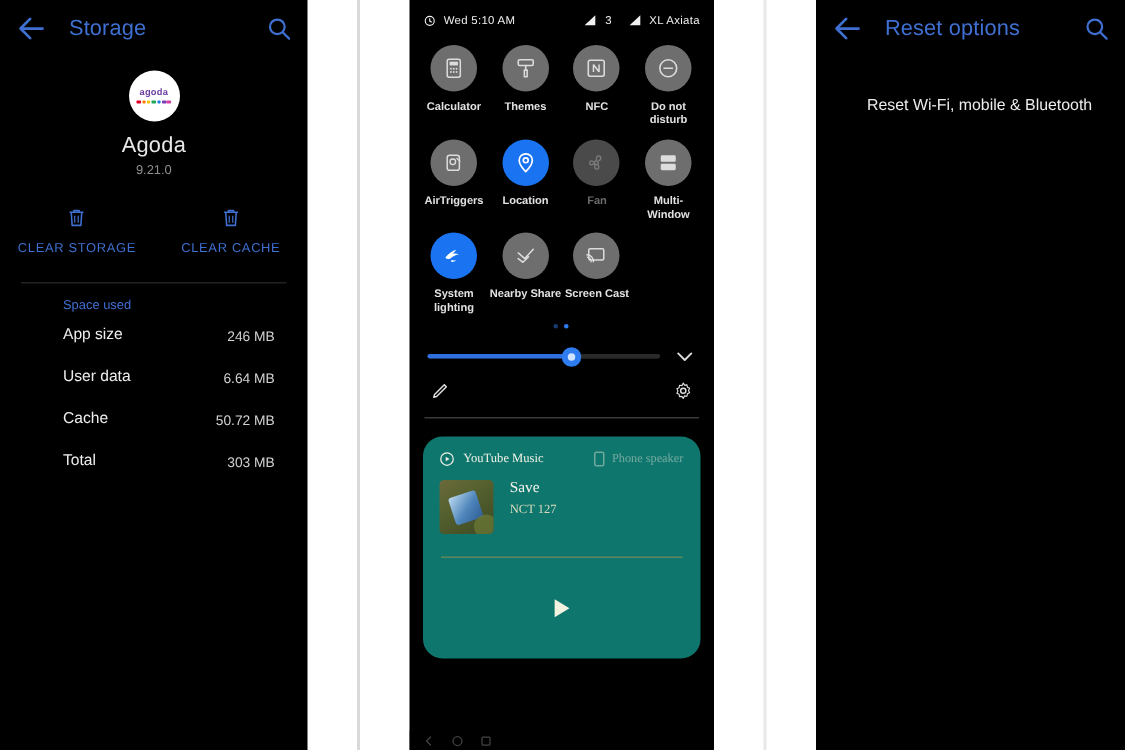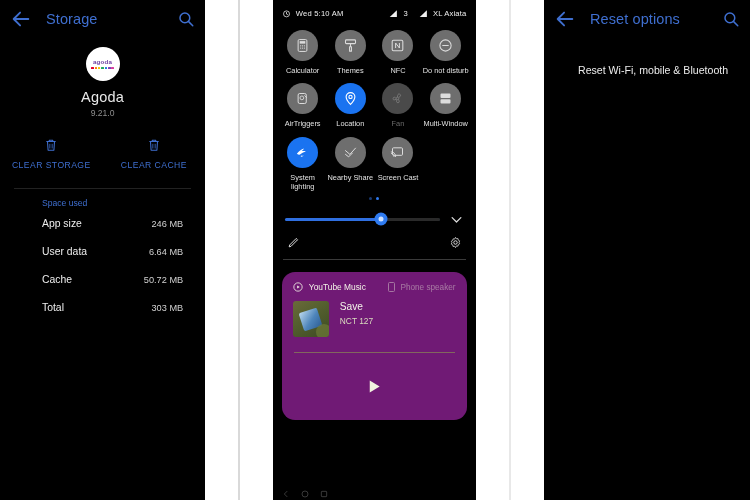--- a/index.html
+++ b/index.html
@@ -54,21 +54,21 @@
 
   
   .statusbar{
     display:flex;align-items:center;height:26px;padding:0 9px;color:#fff;font-size:8px;
   }
   .sb-left{display:flex;align-items:center;gap:5px;}
   .sb-right{margin-left:auto;display:flex;align-items:center;gap:5px;}
   .sb-ic{width:9px;height:9px;display:block;}
   .sb-txt{font-size:7.6px;color:#f0f0f0;letter-spacing:.2px;}
 
-  .qs-grid{display:flex;flex-wrap:wrap;padding:4px 6px 0 6px;}
+  .qs-grid{display:flex;flex-wrap:wrap;padding:4px 6px 0 6px;font-weight:bold;}
   .tile{width:25%;display:flex;flex-direction:column;align-items:center;margin-bottom:8px;cursor:pointer;}
   .tile .bub{
     width:31px;height:31px;border-radius:50%;background:#6e6e6e;
     display:flex;align-items:center;justify-content:center;
   }
   .tile.on .bub{background:#1a73f0;}
   .tile.off .bub{background:#4a4a4a;}
   .tile .bub svg{width:15px;height:15px;display:block;}
   .tile .cap{
     color:#e2e2e2;font-size:7.4px;margin-top:5px;text-align:center;line-height:1.25;
@@ -90,22 +90,22 @@
     display:flex;align-items:center;justify-content:center;
   }
   .knob::after{content:"";width:5px;height:5px;border-radius:50%;background:#cfe2ff;}
   .chev{width:15px;height:15px;margin-left:9px;}
 
   .toolrow{display:flex;align-items:center;justify-content:space-between;padding:0 14px;height:26px;}
   .toolrow .ti{width:13px;height:13px;cursor:pointer;}
   .hrule{height:1px;background:#3a3a3a;margin:4px 10px 0 10px;}
 
   .media{
-    margin:12px 9px 0 9px;background:#701a75;border-radius:13px;padding:10px 11px 0 11px;
-    height:148px;position:relative;
+    margin:12px 9px 0 9px;background:#0f766e;border-radius:13px;padding:10px 11px 0 11px;
+    height:148px;position:relative;font-family:Liberation Serif, serif;
   }
   .media-top{display:flex;align-items:center;}
   .media-app{display:flex;align-items:center;gap:6px;}
   .ytm{width:10px;height:10px;}
   .media-app .nm{color:#f2f2e6;font-size:8.4px;}
   .media-out{margin-left:auto;display:flex;align-items:center;gap:5px;opacity:.45;}
   .media-out .ph{width:7px;height:10px;border:1px solid #e7e7d8;border-radius:1.5px;display:block;}
   .media-out .nm{color:#e7e7d8;font-size:8.2px;}
   .media-body{display:flex;align-items:flex-start;margin-top:9px;}
   .art{

